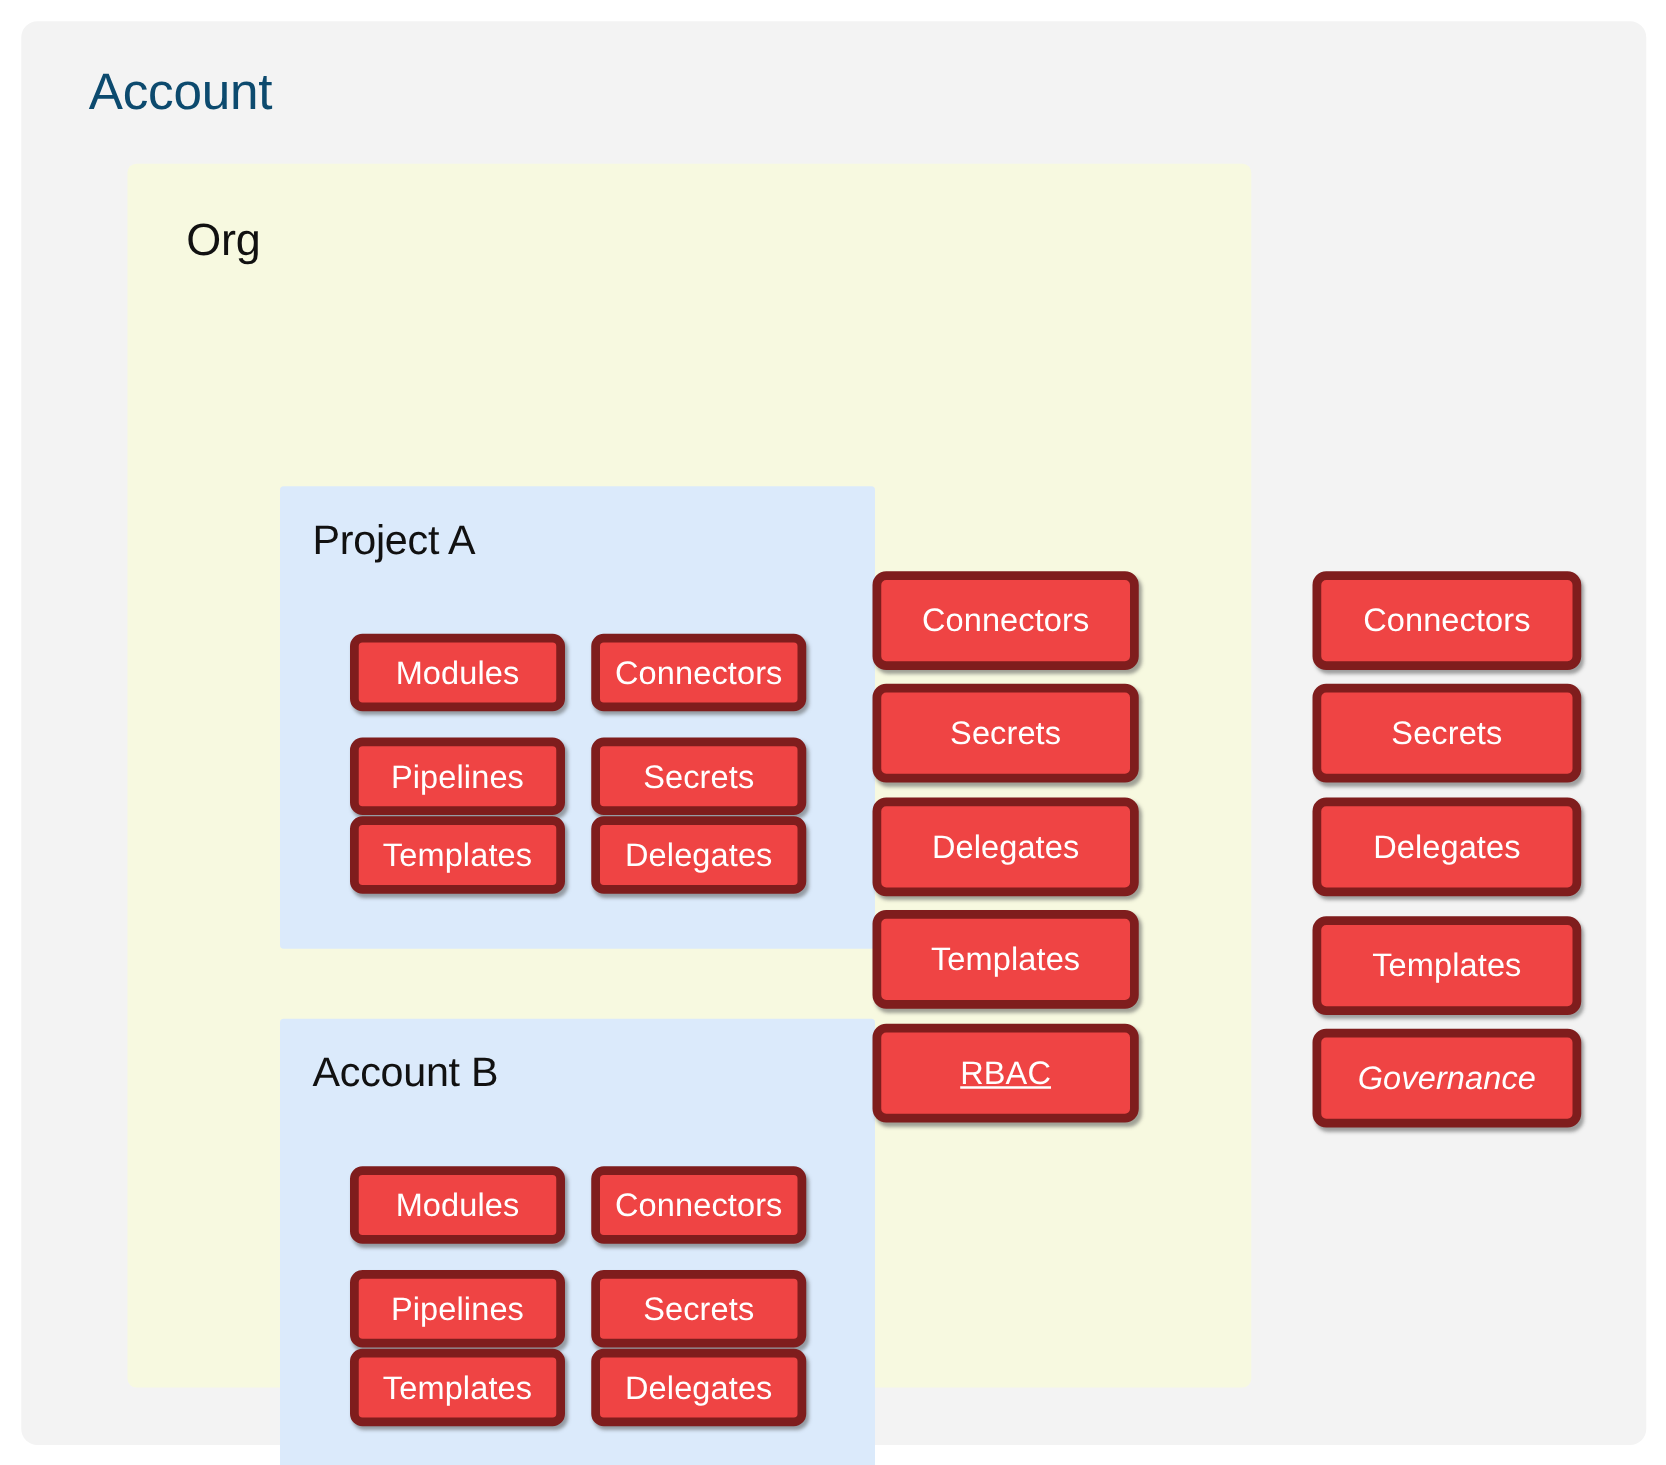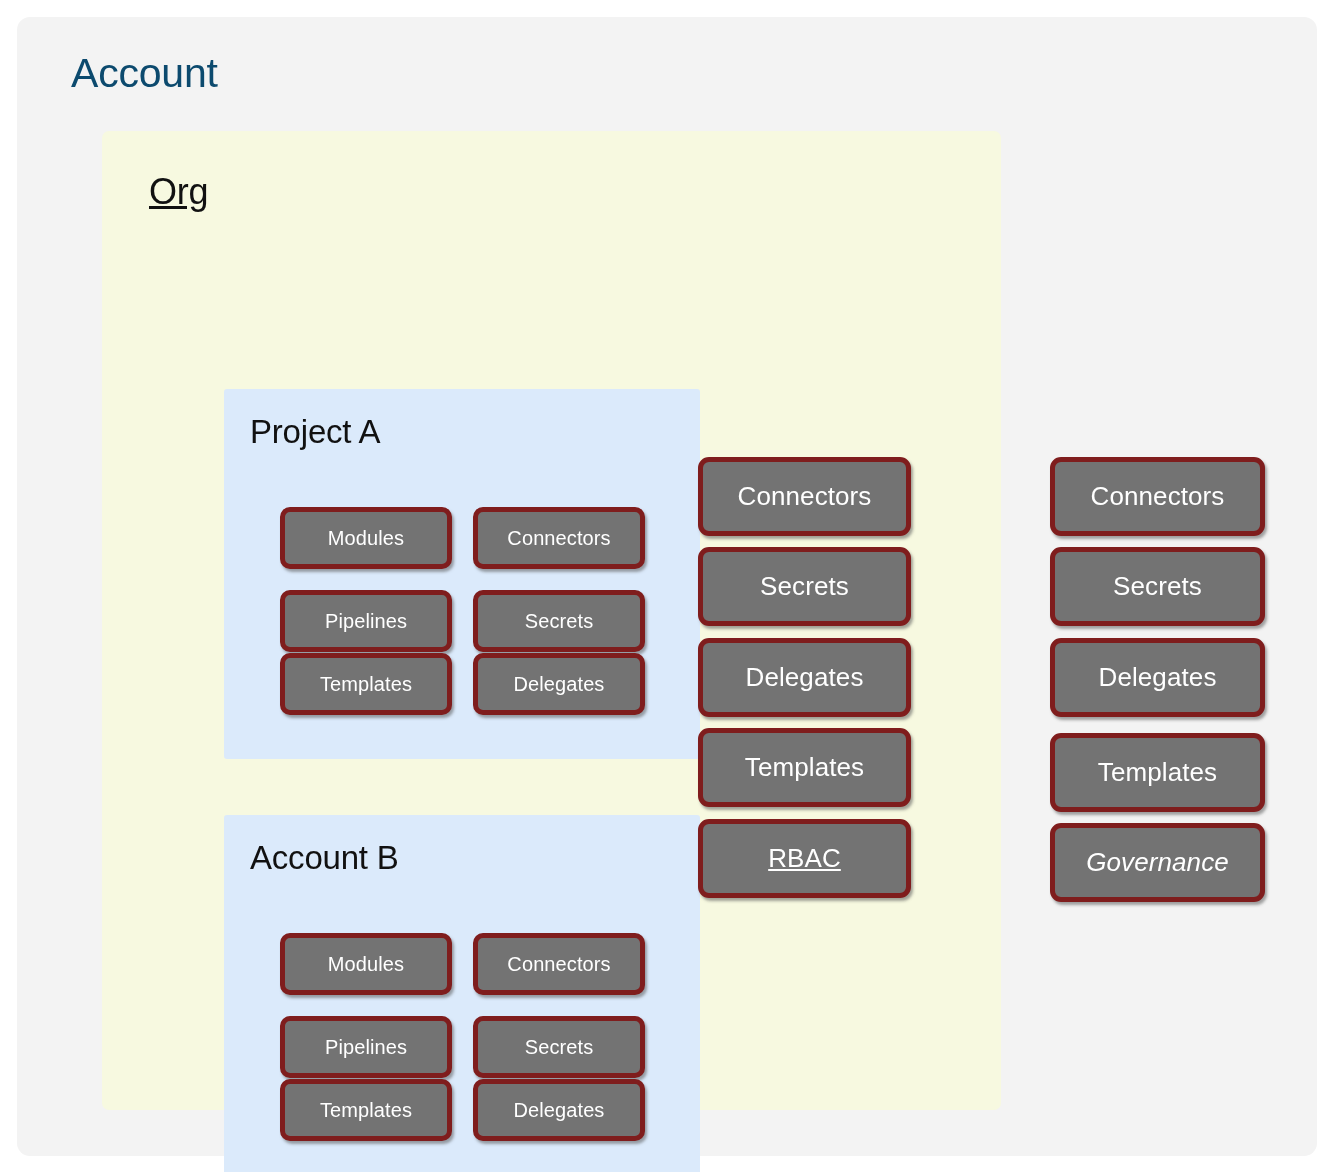--- a/index.html
+++ b/index.html
@@ -57,21 +57,20 @@
   .org-title {
     position: absolute;
     left: 47px;
     top: 43px;
     font-size: 36px;
     line-height: 1;
     color: #111111;
     font-weight: 400;
     letter-spacing: -0.2px;
     white-space: nowrap;
-    text-decoration: underline;
   }
 
   
   .project-panel {
     position: absolute;
     background: #dbeafb;
     border-radius: 3px;
   }
 
   #project-a { left: 122px; top: 258px; width: 476px; height: 370px; }
@@ -85,23 +84,23 @@
     line-height: 1;
     color: #111111;
     font-weight: 400;
     letter-spacing: -0.2px;
     white-space: nowrap;
   }
 
   
   .chip {
     position: absolute;
-    background: #737373;
+    background: #ef4444;
     color: #ffffff;
-    border: 5px solid #7f1d1d;
+    border: 7px solid #7f1d1d;
     border-radius: 11px;
     display: flex;
     align-items: center;
     justify-content: center;
     text-align: center;
     box-shadow: 2px 3px 3px rgba(90, 90, 90, 0.55);
     font-weight: 400;
     letter-spacing: 0.1px;
     white-space: nowrap;
     user-select: none;
@@ -112,21 +111,21 @@
     position: absolute;
     left: 56px;
     top: 118px;
     width: 370px;
     height: 220px;
   }
 
   .project-grid .chip {
     width: 172px;
     height: 62px;
-    font-size: 20px;
+    font-size: 26px;
     border-radius: 10px;
   }
 
   .project-grid .col-left  { left: 0px; }
   .project-grid .col-right { left: 193px; }
   .project-grid .row-0 { top: 0px; }
   .project-grid .row-1 { top: 83px; }
   .project-grid .row-2 { top: 146px; }
 
   

